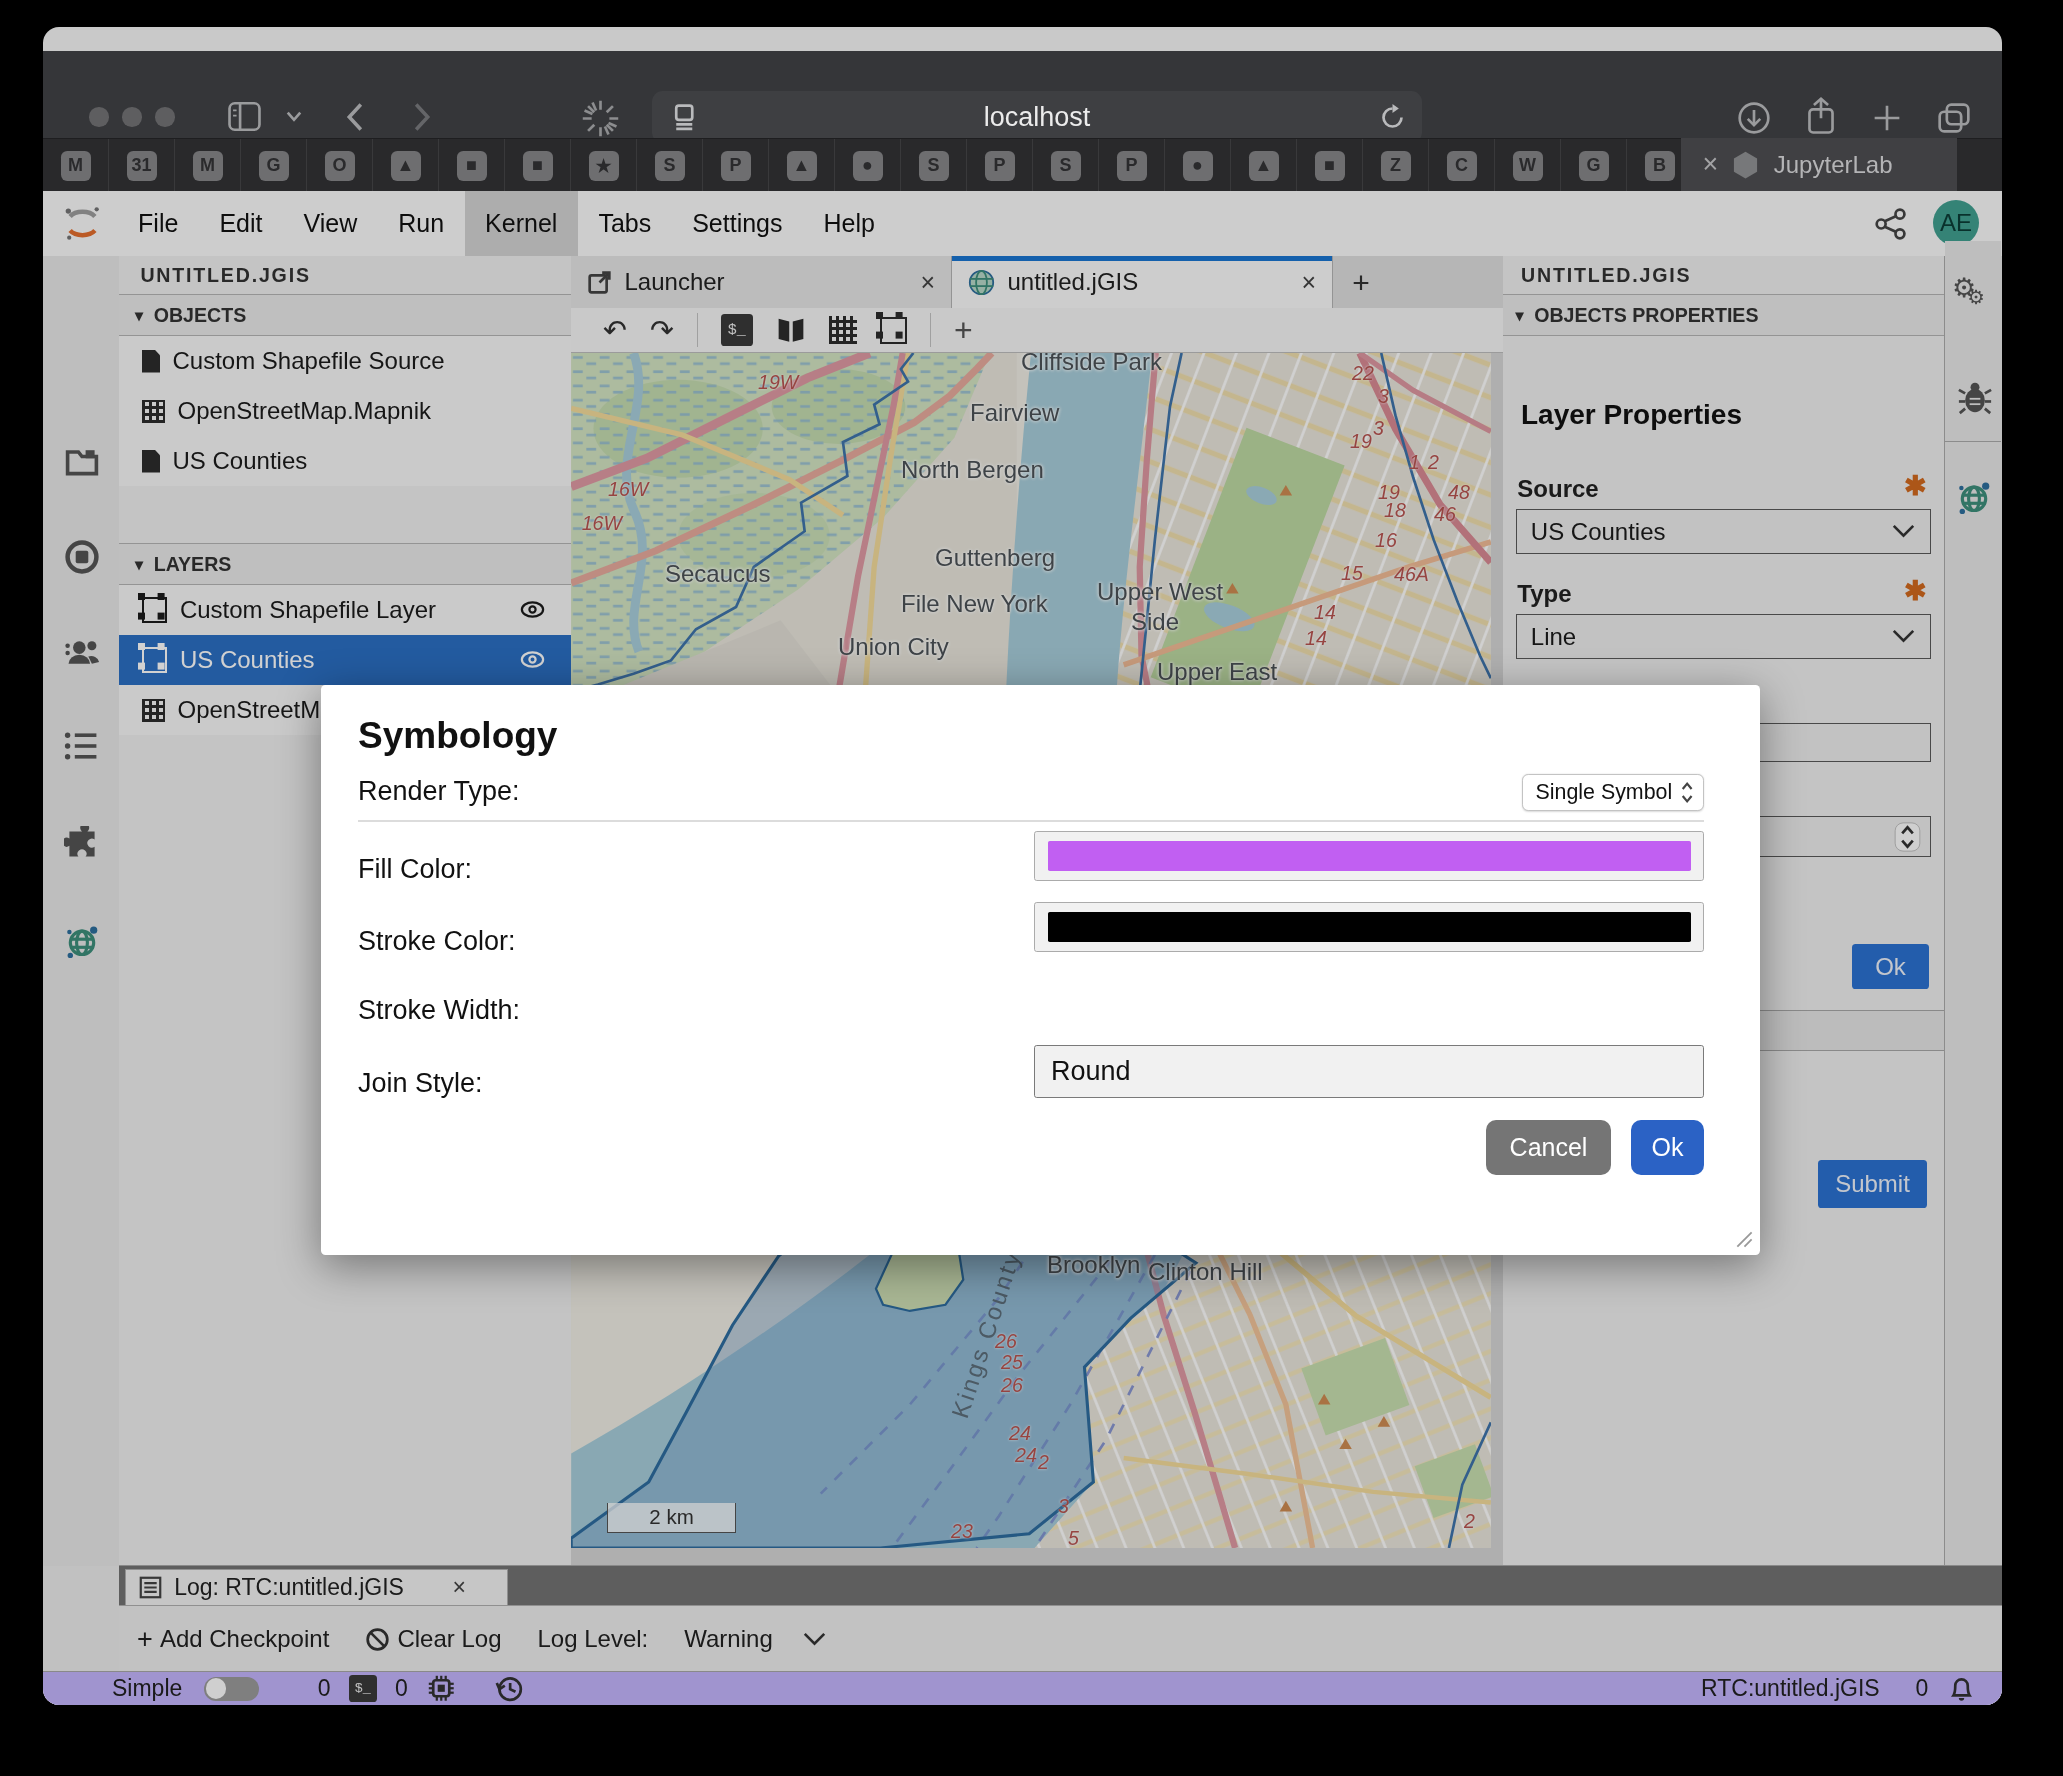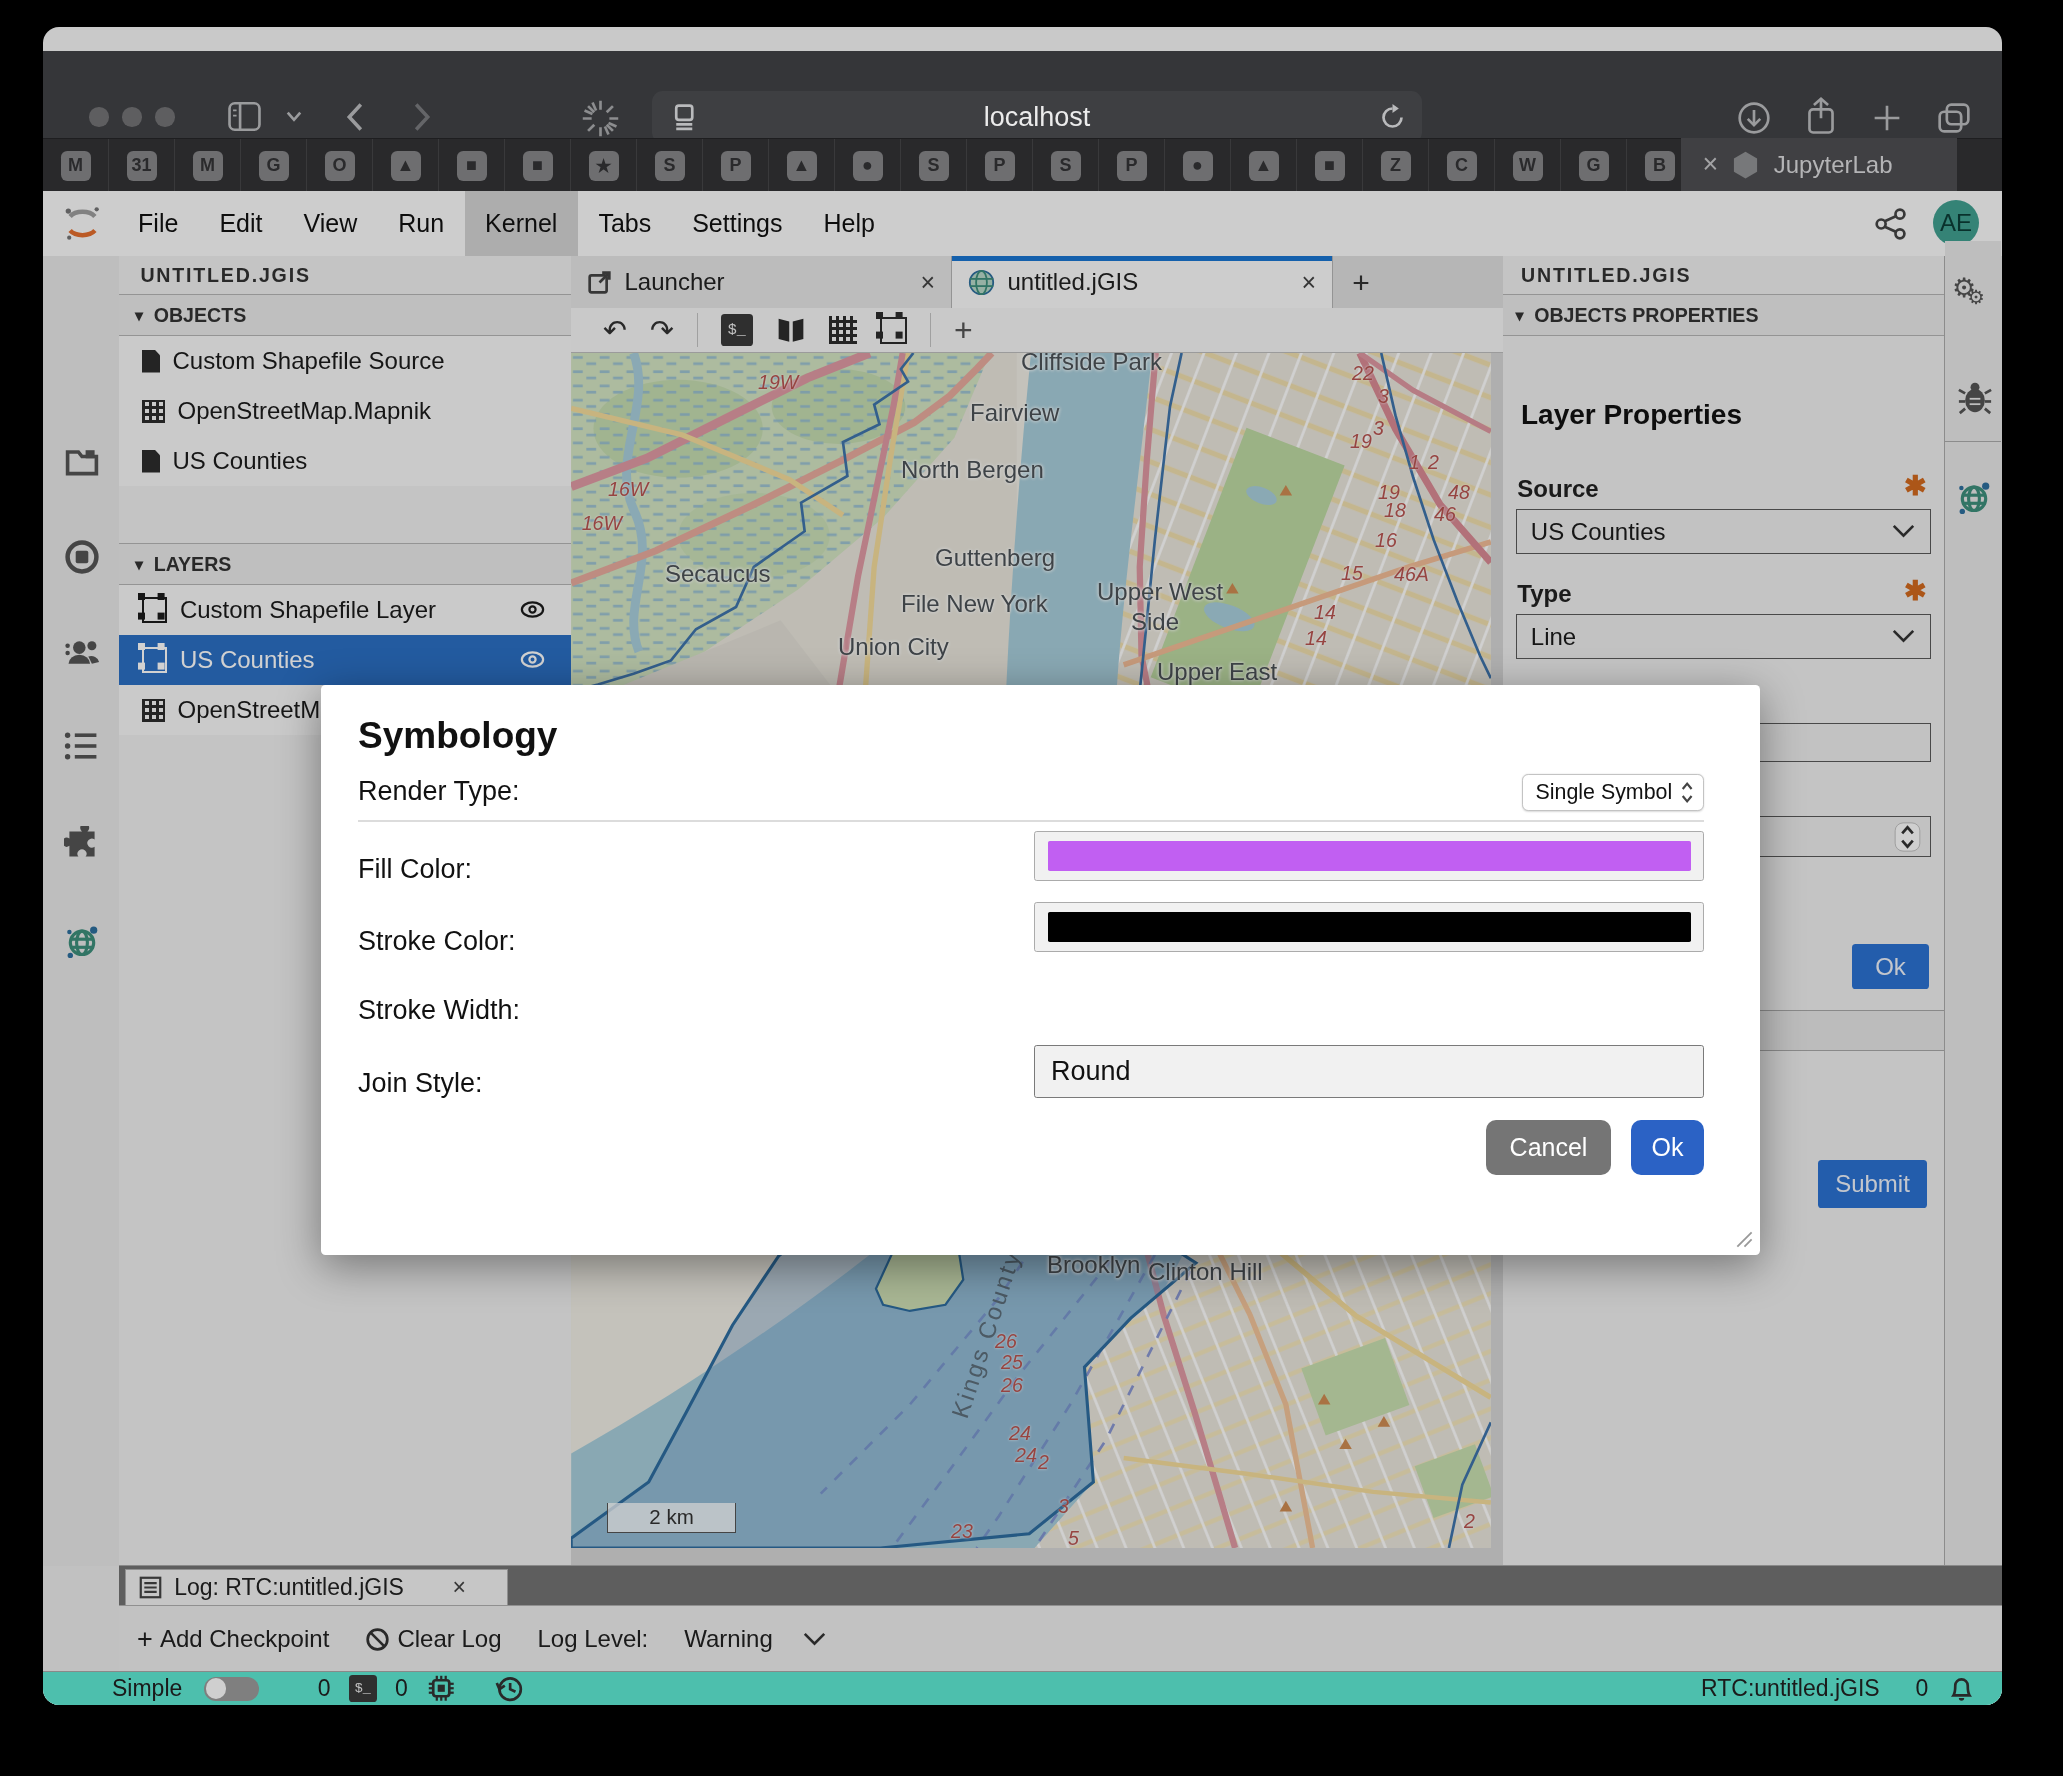--- a/index.html
+++ b/index.html
@@ -60,21 +60,21 @@
   
   .rpanel{position:absolute;right:57px;top:65px;width:442px;bottom:139px;background:#efefef;}
   .rp-label{font-size:24px;font-weight:bold;color:#222;}
   .select{position:absolute;height:45px;border:1.8px solid #5a5a5a;background:#ededed;display:flex;align-items:center;padding-left:14.3px;font-size:24px;color:#1c1c1c;box-sizing:border-box;}
   .ast{color:#d2691e;font-size:27px;font-weight:bold;}
   .blue-btn{position:absolute;background:#2b72d2;color:#eef2fa;font-size:24px;display:flex;align-items:center;justify-content:center;border-radius:3.6px;}
   
   .logpanel{position:absolute;left:76px;right:0;bottom:33px;height:106px;background:#737373;border-top:0.9px solid #a8a8a8;margin-top:28px;}
   .logtab{position:absolute;left:6.2px;top:2.7px;width:383px;height:36px;background:#f2f2f2;border:0.9px solid #b0b0b0;border-bottom:none;display:flex;align-items:center;gap:12.5px;padding:0 12.5px;box-sizing:border-box;font-size:23px;color:#222;}
   .logbar{position:absolute;left:0;top:39px;width:100%;height:67px;background:#ededed;border-top:0.9px solid #b0b0b0;display:flex;align-items:center;gap:36px;padding-left:18px;box-sizing:border-box;font-size:24px;color:#222;}
-  .statusbar{position:absolute;left:0;bottom:0;width:100%;height:33px;background:#5eead4;border-top:0.9px solid #a8a8a8;display:flex;align-items:center;font-size:23px;color:#222;text-align:center;}
+  .statusbar{position:absolute;left:0;bottom:0;width:100%;height:33px;background:#c4b5fd;border-top:0.9px solid #a8a8a8;display:flex;align-items:center;font-size:23px;color:#222;text-align:center;}
   .toggle{width:55px;height:24px;border-radius:12.5px;background:#9b9b9b;position:relative;}
   .toggle .knob{position:absolute;left:1.8px;top:1.8px;width:20.5px;height:20.5px;border-radius:50%;background:#fdfdfd;}
   .term-badge{width:28.5px;height:27px;background:#3a3a3a;color:#eee;border-radius:3.6px;font-family:"Liberation Mono",monospace;font-size:13.4px;display:flex;align-items:center;justify-content:center;}
   
   .dim{position:absolute;left:0;top:164px;width:1959px;height:1514px;background:rgba(0,0,0,.18);z-index:40;}
   .modal{position:absolute;left:278px;top:658px;width:1439px;height:570px;background:#fff;border-radius:4.5px;box-shadow:0 10.7px 43px rgba(0,0,0,.4);z-index:60;}
   .m-label{position:absolute;left:37px;font-size:27px;color:#111;}
   .m-box{position:absolute;left:713px;width:670px;box-sizing:border-box;}
   .swatch{height:50px;background:#f1f1f1;border:1.8px solid #ababab;border-radius:2.7px;padding:9px 12.5px;}
   .swatch .bar{width:100%;height:100%;border-radius:1.8px;}

